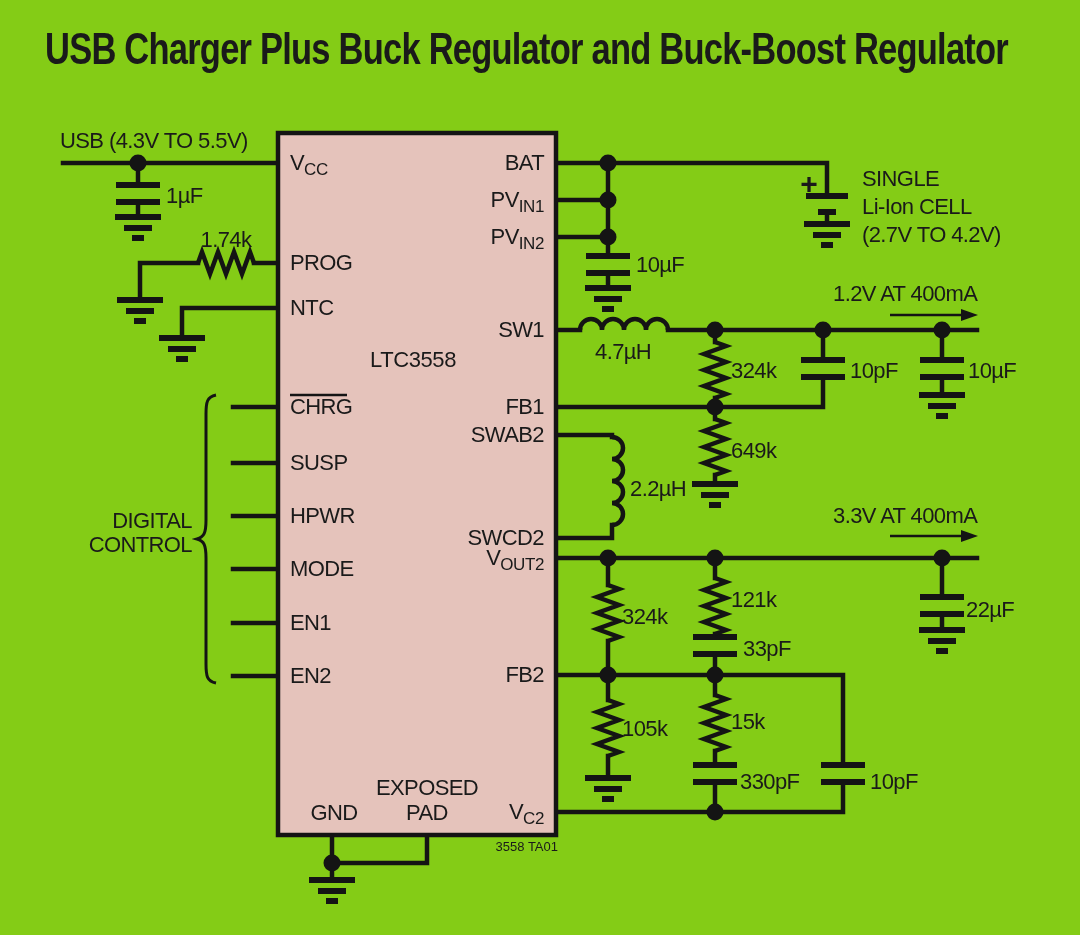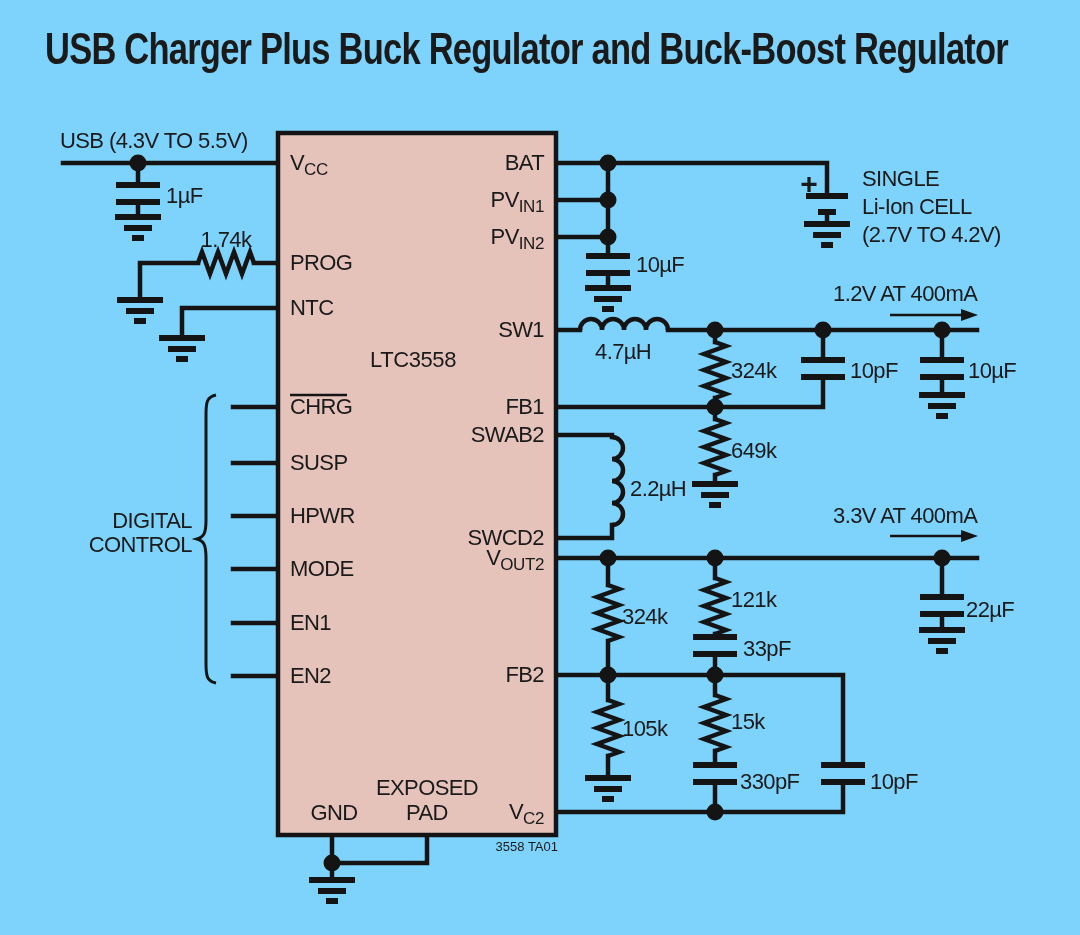--- a/index.html
+++ b/index.html
@@ -1,16 +1,16 @@
 <!DOCTYPE html>
 <html><head>
 <meta charset="utf-8">
 <style>
   html,body{margin:0;padding:0;background:#ffffff;}
-  #stage{position:relative;width:1080px;height:935px;background:#7dd3fc;overflow:hidden;}
+  #stage{position:relative;width:1080px;height:935px;background:#84cc16;overflow:hidden;}
   svg{display:block;}
   text{font-family:"Liberation Sans",sans-serif;fill:#1a1a1a;}
   .title{font-size:44px;font-weight:bold;letter-spacing:-1px;}
   .pin{font-size:22px;letter-spacing:-0.6px;}
   .sub{font-size:17px;letter-spacing:-0.4px;}
   .lbl{font-size:22px;letter-spacing:-0.6px;}
   .icname{font-size:22px;letter-spacing:-0.4px;}
   .capnote{font-size:13px;}
   .plus{font-size:30px;font-weight:bold;}
   .mid{text-anchor:middle;}

